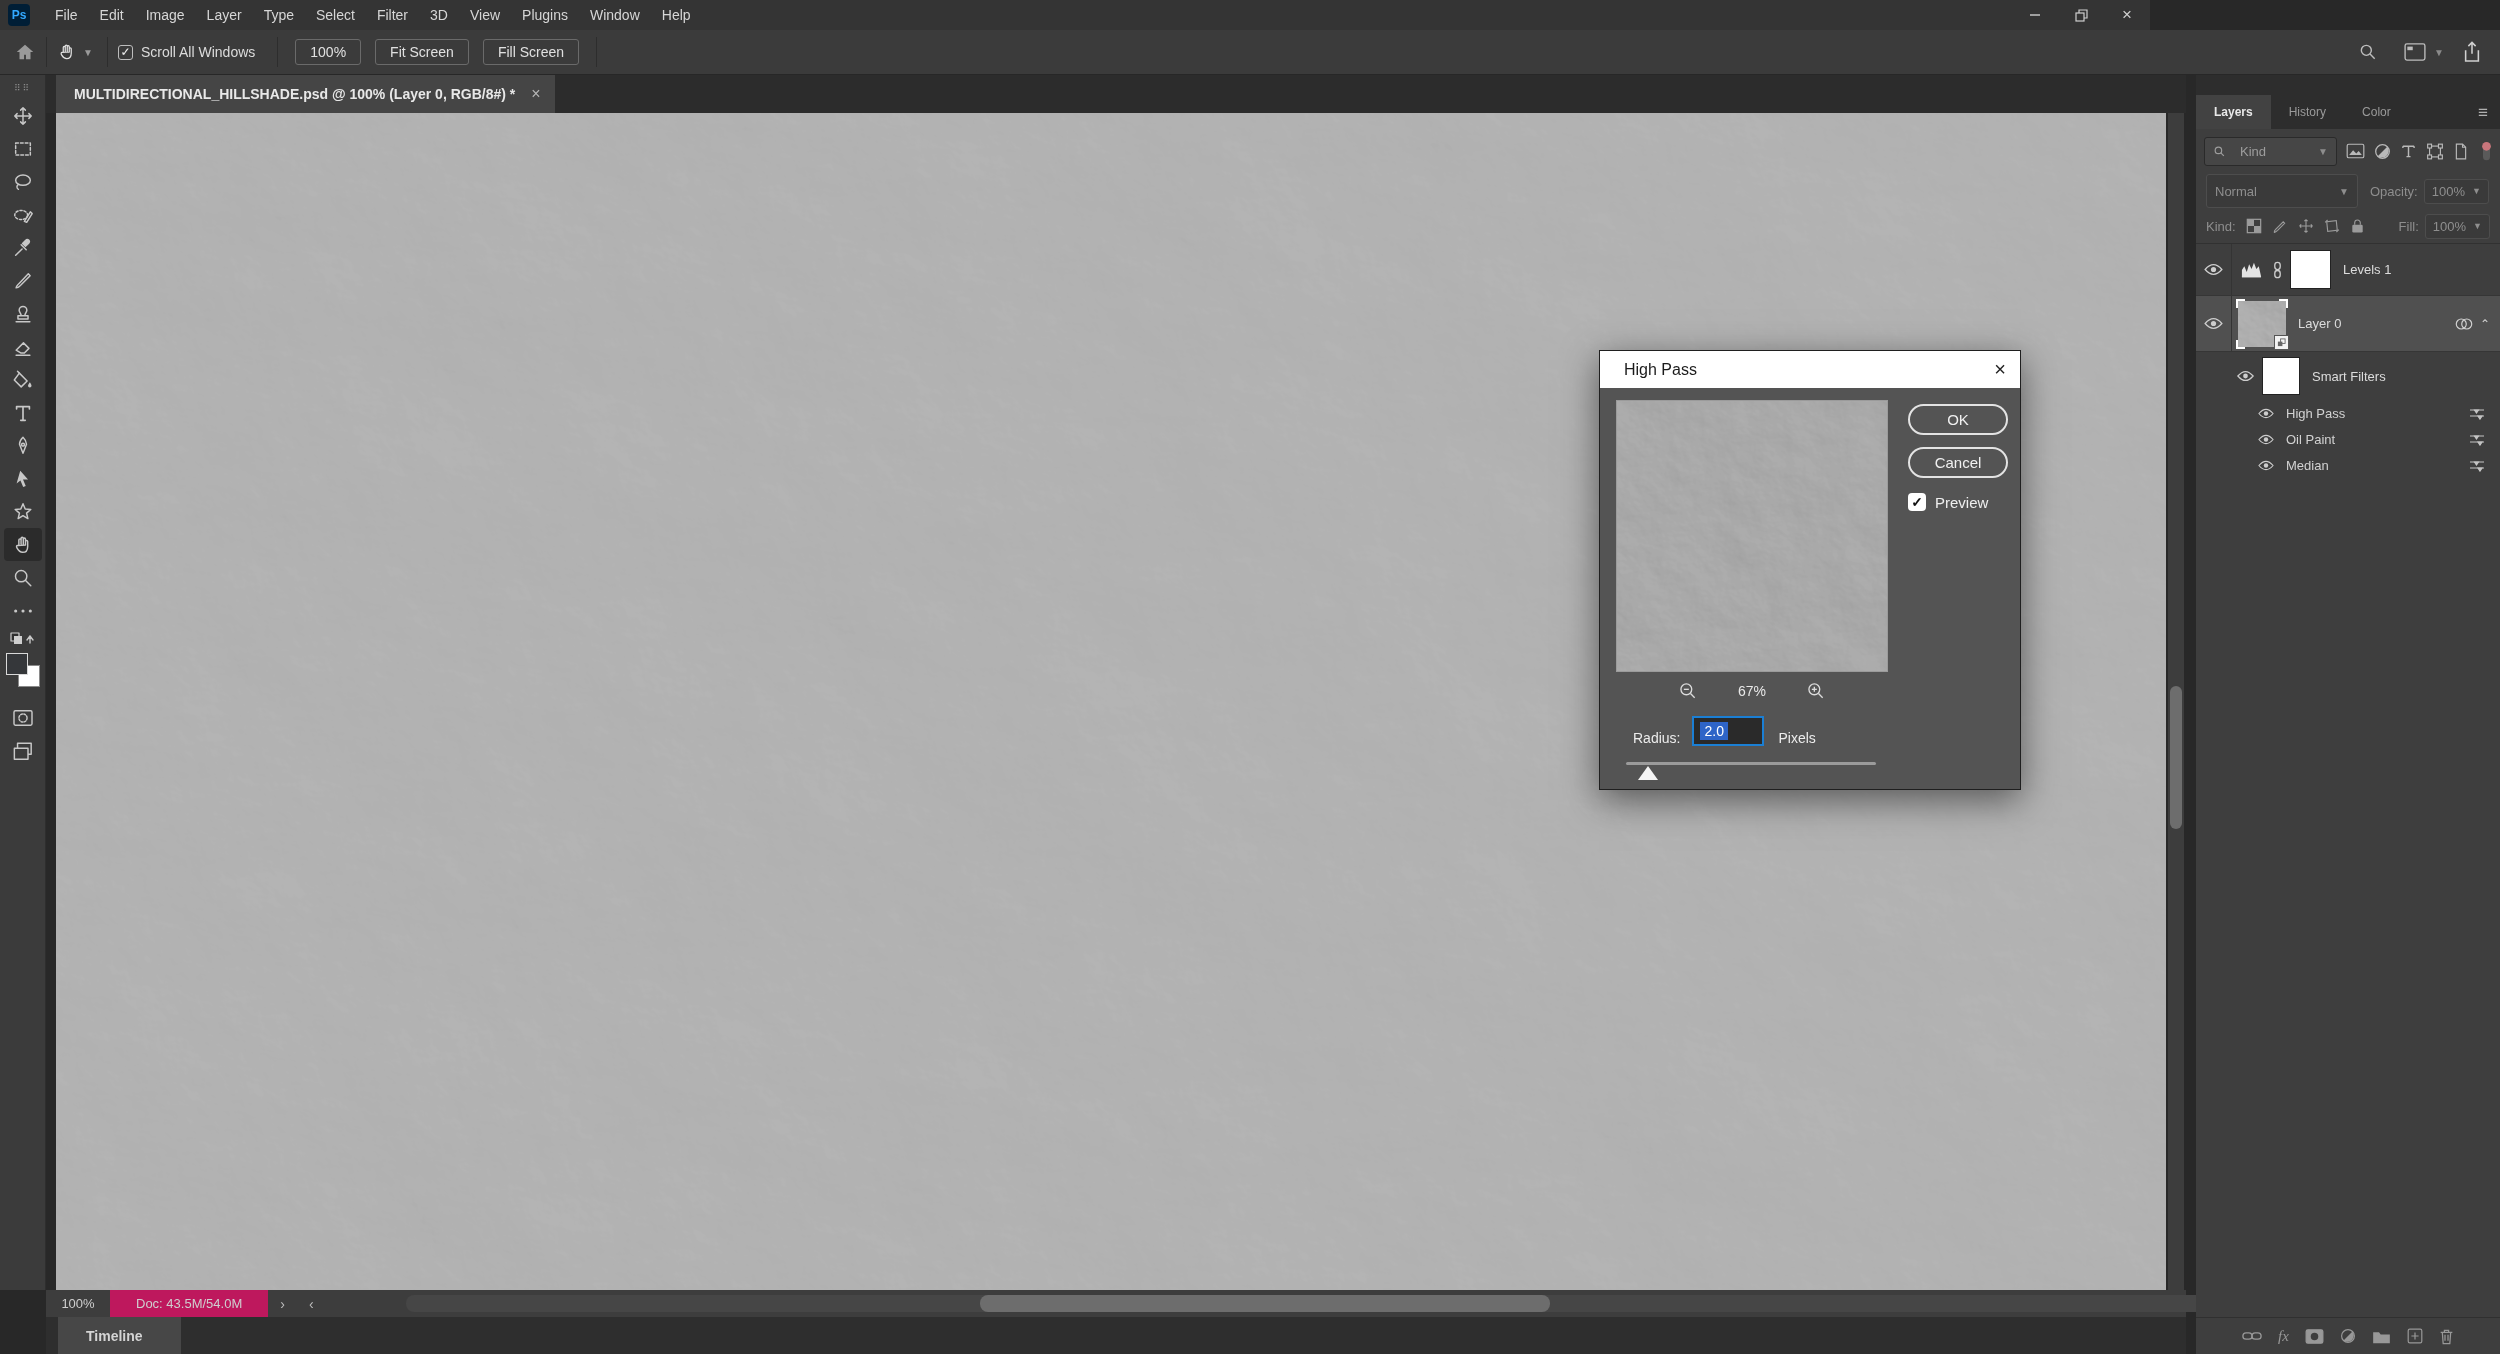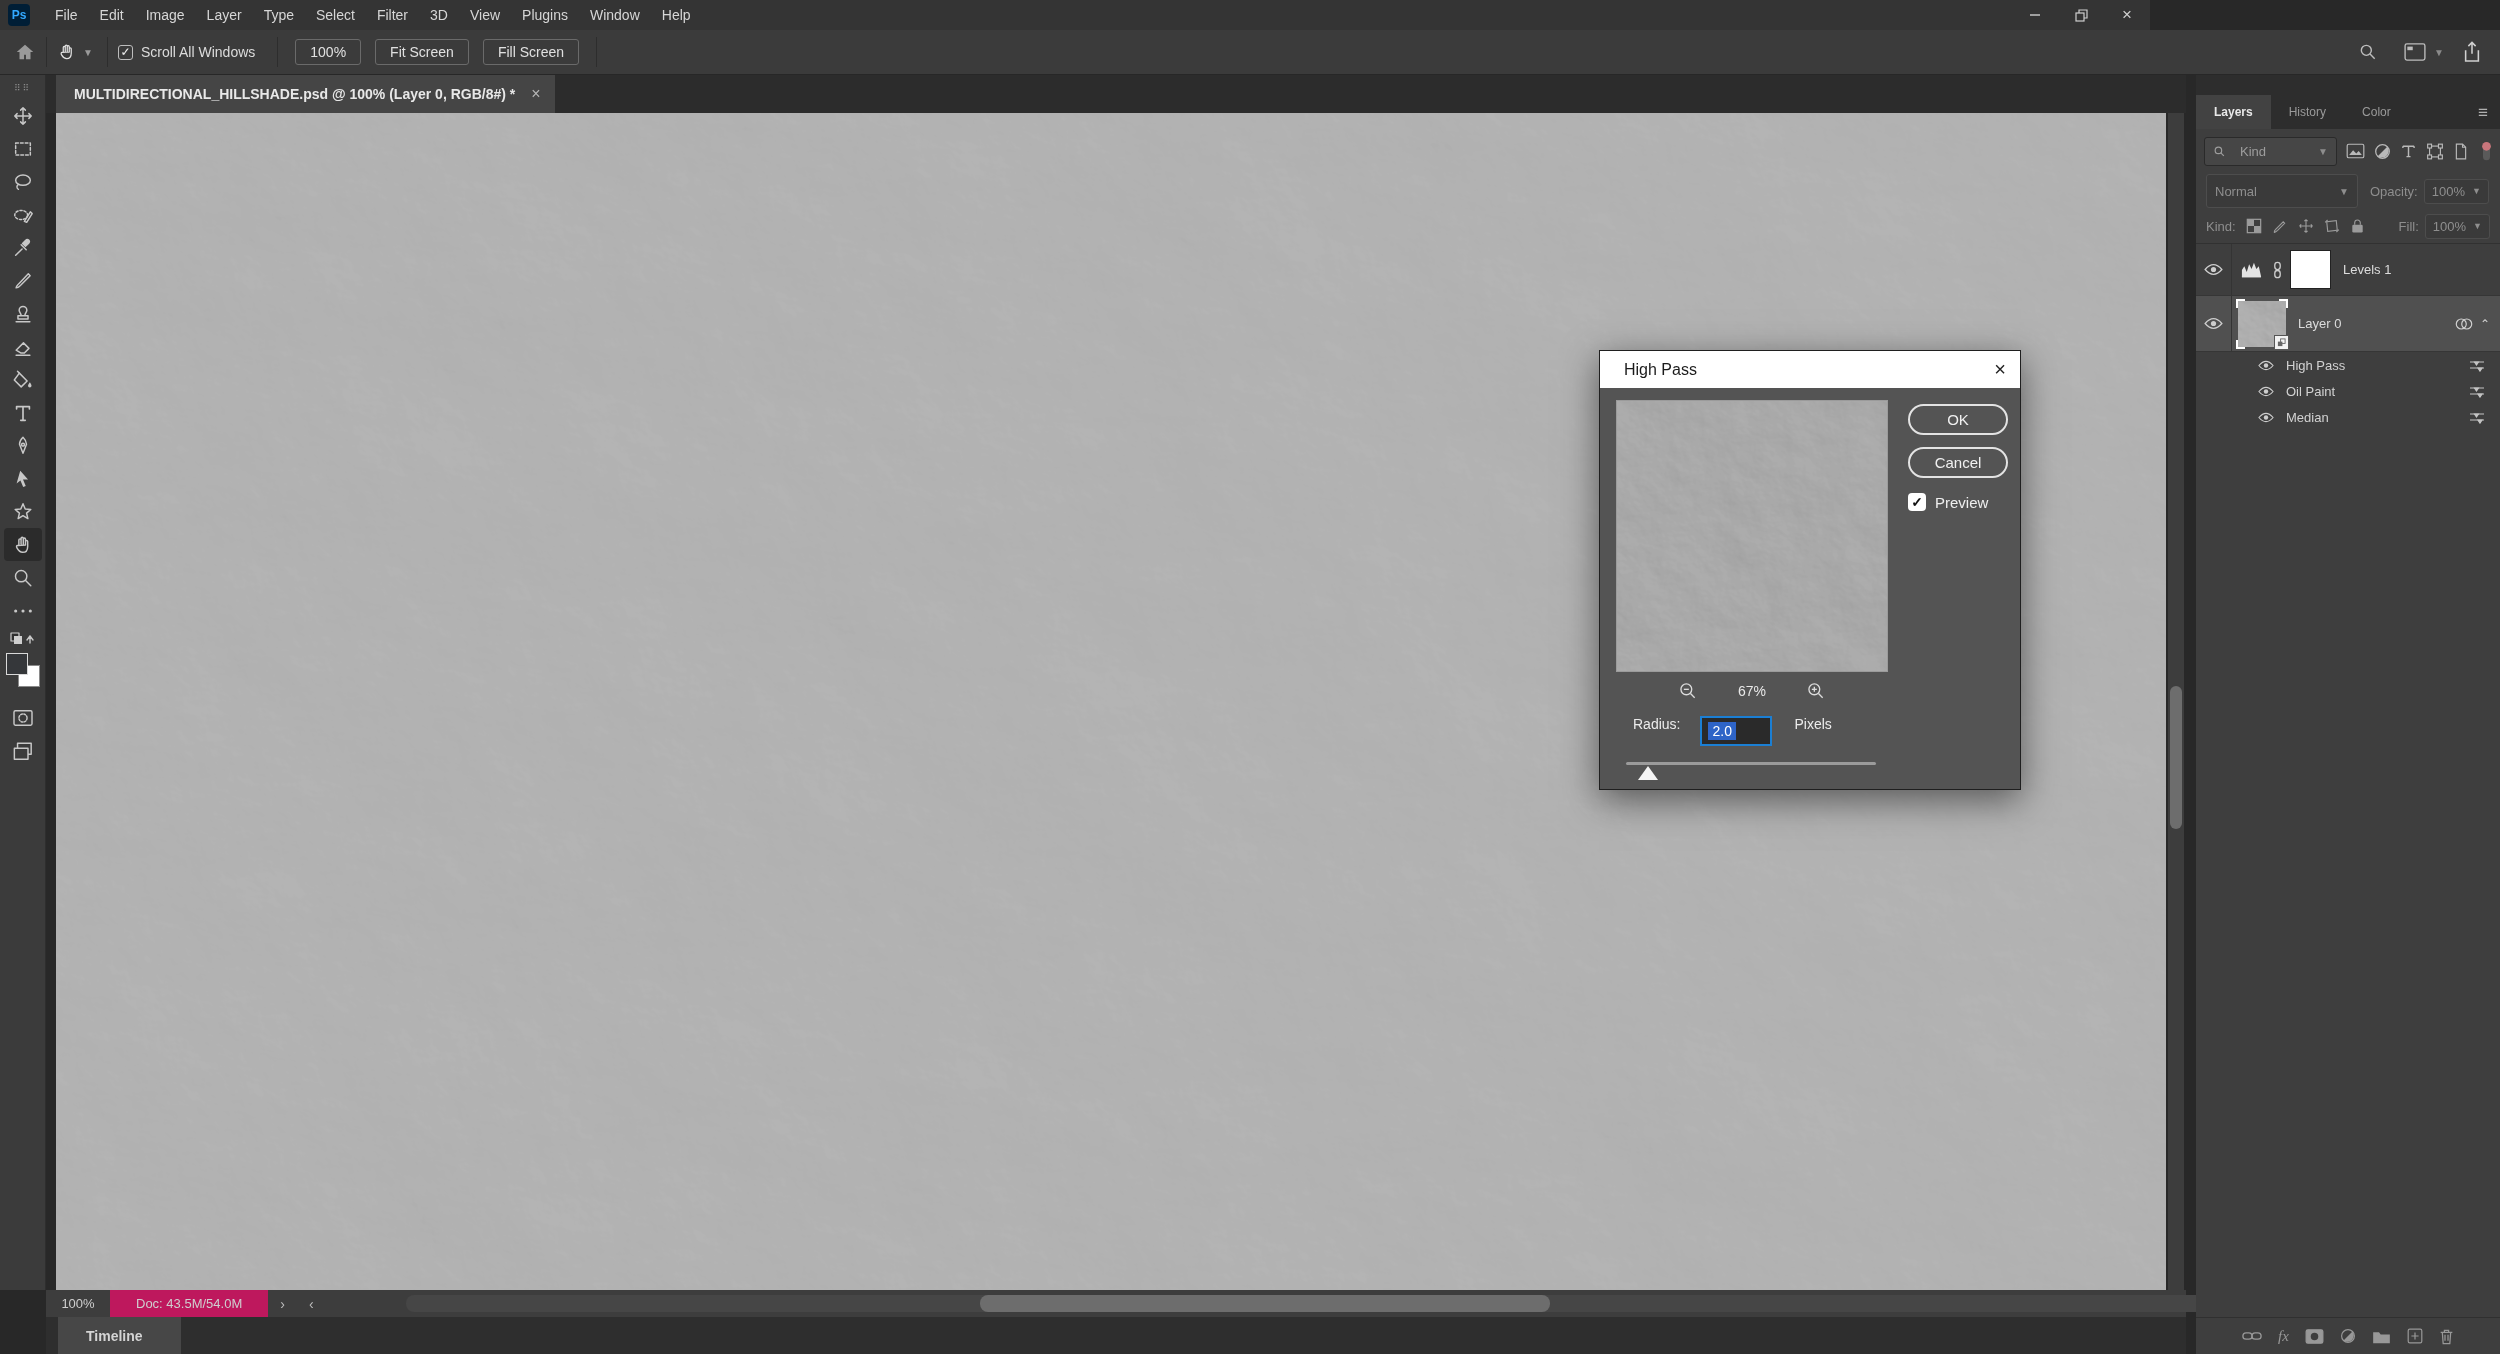--- a/index.html
+++ b/index.html
@@ -119,22 +119,22 @@
   .pill-btn { position:absolute; left:308px; width:100px; height:31px; border:2px solid #e3e3e3;
     border-radius:17px; background:transparent; color:#f0f0f0; font-size:15px;
     display:flex; align-items:center; justify-content:center; }
   #dlg-preview-check { position:absolute; left:308px; top:142px; display:flex; align-items:center;
     color:#efefef; font-size:15px; }
   .wcbx { width:18px; height:18px; background:#ffffff; border-radius:4px; color:#111;
     display:flex; align-items:center; justify-content:center; font-size:14px; font-weight:bold; margin-right:9px; }
   #dlg-zoomrow { position:absolute; left:16px; top:330px; width:272px; display:flex;
     align-items:center; justify-content:center; gap:40px; color:#e8e8e8; font-size:14px; }
   #dlg-zoomrow svg { stroke:#dcdcdc; fill:none; stroke-width:1.6; }
-  #dlg-radiusrow { position:absolute; left:33px; top:365px; display:flex; align-items:flex-start;
-    color:#ececec; font-size:14px;gap:8px; }
+  #dlg-radiusrow { position:absolute; left:33px; top:365px; display:flex; align-items:flex-end;
+    color:#ececec; font-size:14px; }
   #radius-input { width:72px; height:30px; background:#2a2a2a; border:2px solid #1b7fd4;
     margin:0 14px 0 12px; display:flex; align-items:center; padding:0 6px; font-size:14px; color:#fff; }
   #radius-input .sel { background:#2e64c7; padding:1px 4px; }
   #dlg-slider { position:absolute; left:26px; top:410px; width:250px; height:24px; }
   #dlg-slider .track { position:absolute; left:0; top:1px; width:250px; height:3px; background:#9b9b9b; border-radius:2px; }
   #dlg-slider .thumb { position:absolute; left:12px; top:5px; width:0; height:0;
     border-left:10px solid transparent; border-right:10px solid transparent; border-bottom:14px solid #f5f5f5; }
 </style>
 </head>
 <body>
@@ -542,20 +542,32 @@
       <span class="layer-name" style="margin-left:12px">Layer 0</span>
       <span style="margin-left:auto">
           <svg width="20" height="14" viewBox="0 0 22 14" fill="none" stroke="#d0d0d0" stroke-width="1.3">
             <circle cx="8" cy="7" r="5.5"></circle>
             <circle cx="14" cy="7" r="5.5"></circle>
           </svg>
         </span>
       <span style="margin:0 10px 0 6px;color:#d0d0d0;font-size:12px">⌃</span>
     </div>
 
+    <div class="layer-row" style="height:48px;border-bottom:none">
+      <div style="width:58px;display:flex;justify-content:flex-end">
+        <span class="eye">
+            <svg width="17" height="12" viewBox="0 0 20 14">
+              <path d="M1 7Q10-3.5 19 7 10 17.5 1 7z"></path>
+              <circle cx="10" cy="7" r="2.8" fill="#cdcdcd" stroke="none"></circle>
+            </svg>
+          </span>
+      </div>
+      <span class="mask-thumb" style="width:38px;height:38px"></span>
+      <span class="layer-name">Smart Filters</span>
+    </div>
 
     <div class="sf-row">
       <div style="width:78px;display:flex;justify-content:flex-end">
         <span class="eye">
             <svg width="16" height="11" viewBox="0 0 20 14">
               <path d="M1 7Q10-3.5 19 7 10 17.5 1 7z"></path>
               <circle cx="10" cy="7" r="2.8" fill="#cdcdcd" stroke="none"></circle>
             </svg>
           </span>
       </div>

